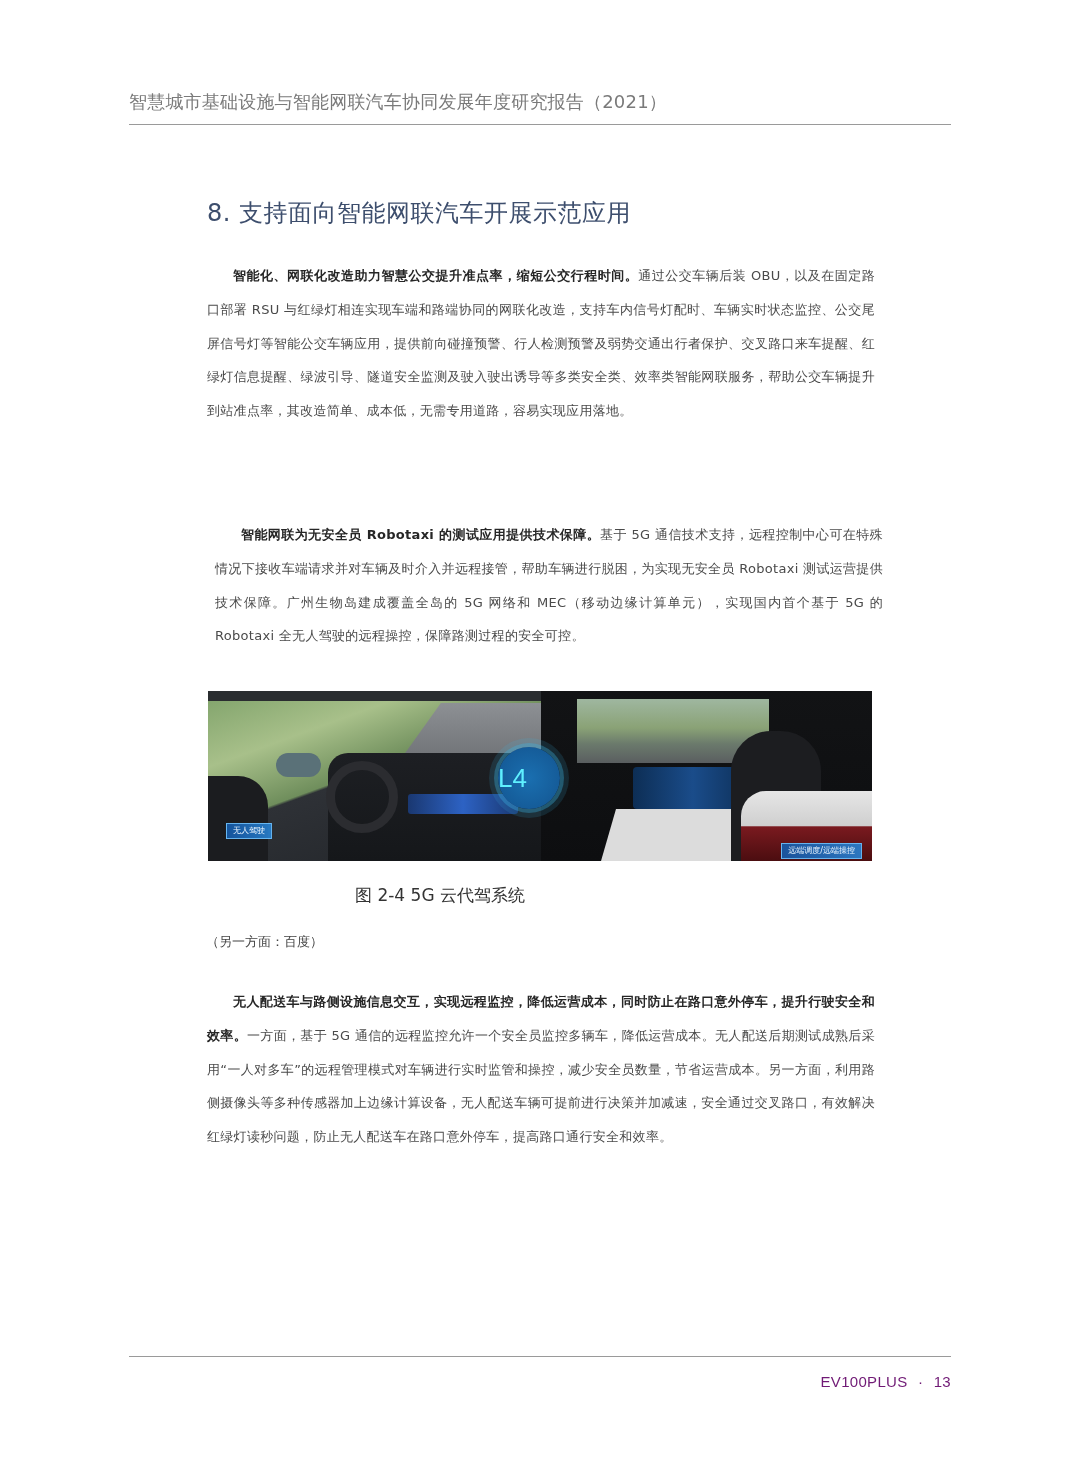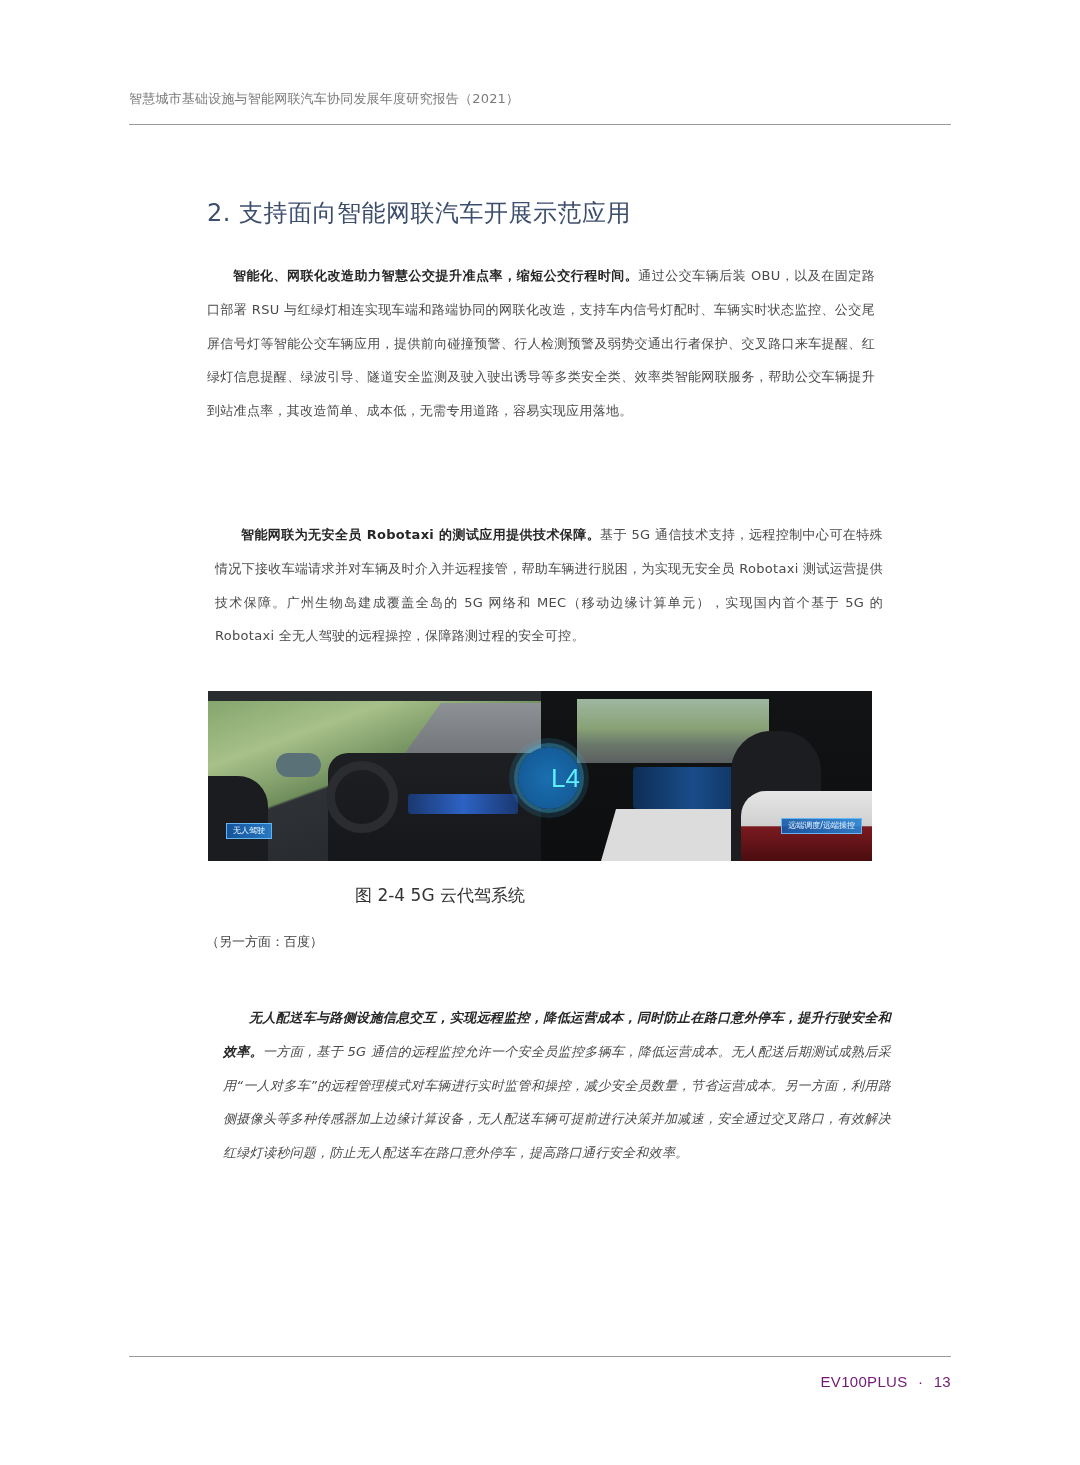--- a/index.html
+++ b/index.html
@@ -12,21 +12,21 @@
       height: 1465px;
       position: relative;
       overflow: hidden;
       font-family: "DejaVu Sans", "Liberation Sans", sans-serif;
       color: #3a3a3a;
     }
     .running-header {
       position: absolute;
       left: 129px;
       top: 90px;
-      font-size: 13px;
+      font-size: 18px;
       color: #7a7a7a;
       letter-spacing: 0.2px;
       white-space: nowrap;
     }
     .rule {
       position: absolute;
       left: 129px;
       width: 822px;
       height: 1px;
       background: #9a9a9a;
@@ -197,35 +197,35 @@
       height: 14px;
       padding: 0 6px;
       font-size: 8px;
       line-height: 14px;
       color: #e8f4ff;
       background: linear-gradient(90deg, rgba(20,90,170,0.9), rgba(40,130,210,0.9));
       border: 1px solid rgba(120,200,255,0.8);
       white-space: nowrap;
     }
     .tag.left { left: 18px; top: 132px; }
-    .tag.right { right: 10px; top: 127px; }
+    .tag.right { right: 10px; top: 152px; }
 
     .badge-l4 {
       position: absolute;
-      left: 310px;
+      left: 290px;
       top: 56px;
       width: 62px;
       height: 62px;
       border-radius: 50%;
       background: radial-gradient(circle, #1a6fb0 0%, #155c99 70%, #0f4a80 100%);
       box-shadow: 0 0 0 4px rgba(60,180,230,0.35), 0 0 0 9px rgba(60,180,230,0.15);
       color: #5ff0ff;
       font-family: "Liberation Sans", sans-serif;
       font-size: 26px;
-      text-align: right;
+      text-align: left;
       line-height: 62px;
       z-index: 3;
     }
 
     .caption {
       position: absolute;
       left: 0;
       width: 880px;
       top: 884px;
       text-align: center;
@@ -252,21 +252,21 @@
       white-space: nowrap;
       letter-spacing: 0.3px;
     }
   </style>
 </head>
 <body>
 
 <div class="running-header">智慧城市基础设施与智能网联汽车协同发展年度研究报告（2021）</div>
 <div class="rule top"></div>
 
-<div class="section-title">2. 支持面向智能网联汽车开展示范应用</div>
+<div class="section-title">8. 支持面向智能网联汽车开展示范应用</div>
 
 <p class="para para1" style="margin:0;"><span class="lead">智能化、网联化改造助力智慧公交提升准点率，缩短公交行程时间。</span><span>通过公交车辆后装 OBU，以及在固定路口部署 RSU 与红绿灯相连实现车端和路端协同的网联化改造，支持车内信号灯配时、车辆实时状态监控、公交尾屏信号灯等智能公交车辆应用，提供前向碰撞预警、行人检测预警及弱势交通出行者保护、交叉路口来车提醒、红绿灯信息提醒、绿波引导、隧道安全监测及驶入驶出诱导等多类安全类、效率类智能网联服务，帮助公交车辆提升到站准点率，其改造简单、成本低，无需专用道路，容易实现应用落地。</span></p>
 
 <p class="para para2" style="margin:8px;"><span class="lead">智能网联为无安全员 Robotaxi 的测试应用提供技术保障。</span><span>基于 5G 通信技术支持，远程控制中心可在特殊情况下接收车端请求并对车辆及时介入并远程接管，帮助车辆进行脱困，为实现无安全员 Robotaxi 测试运营提供技术保障。广州生物岛建成覆盖全岛的 5G 网络和 MEC（移动边缘计算单元），实现国内首个基于 5G 的 Robotaxi 全无人驾驶的远程操控，保障路测过程的安全可控。</span></p>
 
 <div class="figure">
   <div class="panel left">
     <div class="road"></div>
     <div class="dash"></div>
     <div class="mirror"></div>
@@ -282,20 +282,20 @@
     <div class="seat"></div>
     <div class="car"></div>
     <div class="tag right">远端调度/远端操控</div>
   </div>
   <div class="badge-l4">L4</div>
 </div>
 
 <div class="caption">图 2-4 5G 云代驾系统</div>
 <div class="source">（另一方面：百度）</div>
 
-<p class="para para3" style="margin:16px;font-style:italic;"><span class="lead">无人配送车与路侧设施信息交互，实现远程监控，降低运营成本，同时防止在路口意外停车，提升行驶安全和效率。</span><span>一方面，基于 5G 通信的远程监控允许一个安全员监控多辆车，降低运营成本。无人配送后期测试成熟后采用“一人对多车”的远程管理模式对车辆进行实时监管和操控，减少安全员数量，节省运营成本。另一方面，利用路侧摄像头等多种传感器加上边缘计算设备，无人配送车辆可提前进行决策并加减速，安全通过交叉路口，有效解决红绿灯读秒问题，防止无人配送车在路口意外停车，提高路口通行安全和效率。</span></p>
+<p class="para para3" style="margin:0;"><span class="lead">无人配送车与路侧设施信息交互，实现远程监控，降低运营成本，同时防止在路口意外停车，提升行驶安全和效率。</span><span>一方面，基于 5G 通信的远程监控允许一个安全员监控多辆车，降低运营成本。无人配送后期测试成熟后采用“一人对多车”的远程管理模式对车辆进行实时监管和操控，减少安全员数量，节省运营成本。另一方面，利用路侧摄像头等多种传感器加上边缘计算设备，无人配送车辆可提前进行决策并加减速，安全通过交叉路口，有效解决红绿灯读秒问题，防止无人配送车在路口意外停车，提高路口通行安全和效率。</span></p>
 
 <div class="rule bottom"></div>
 <div class="footer">
   <span>EV100PLUS</span>
   <span style="margin:0 6px;">·</span>
   <span>13</span>
 </div>
 
 </body></html>

